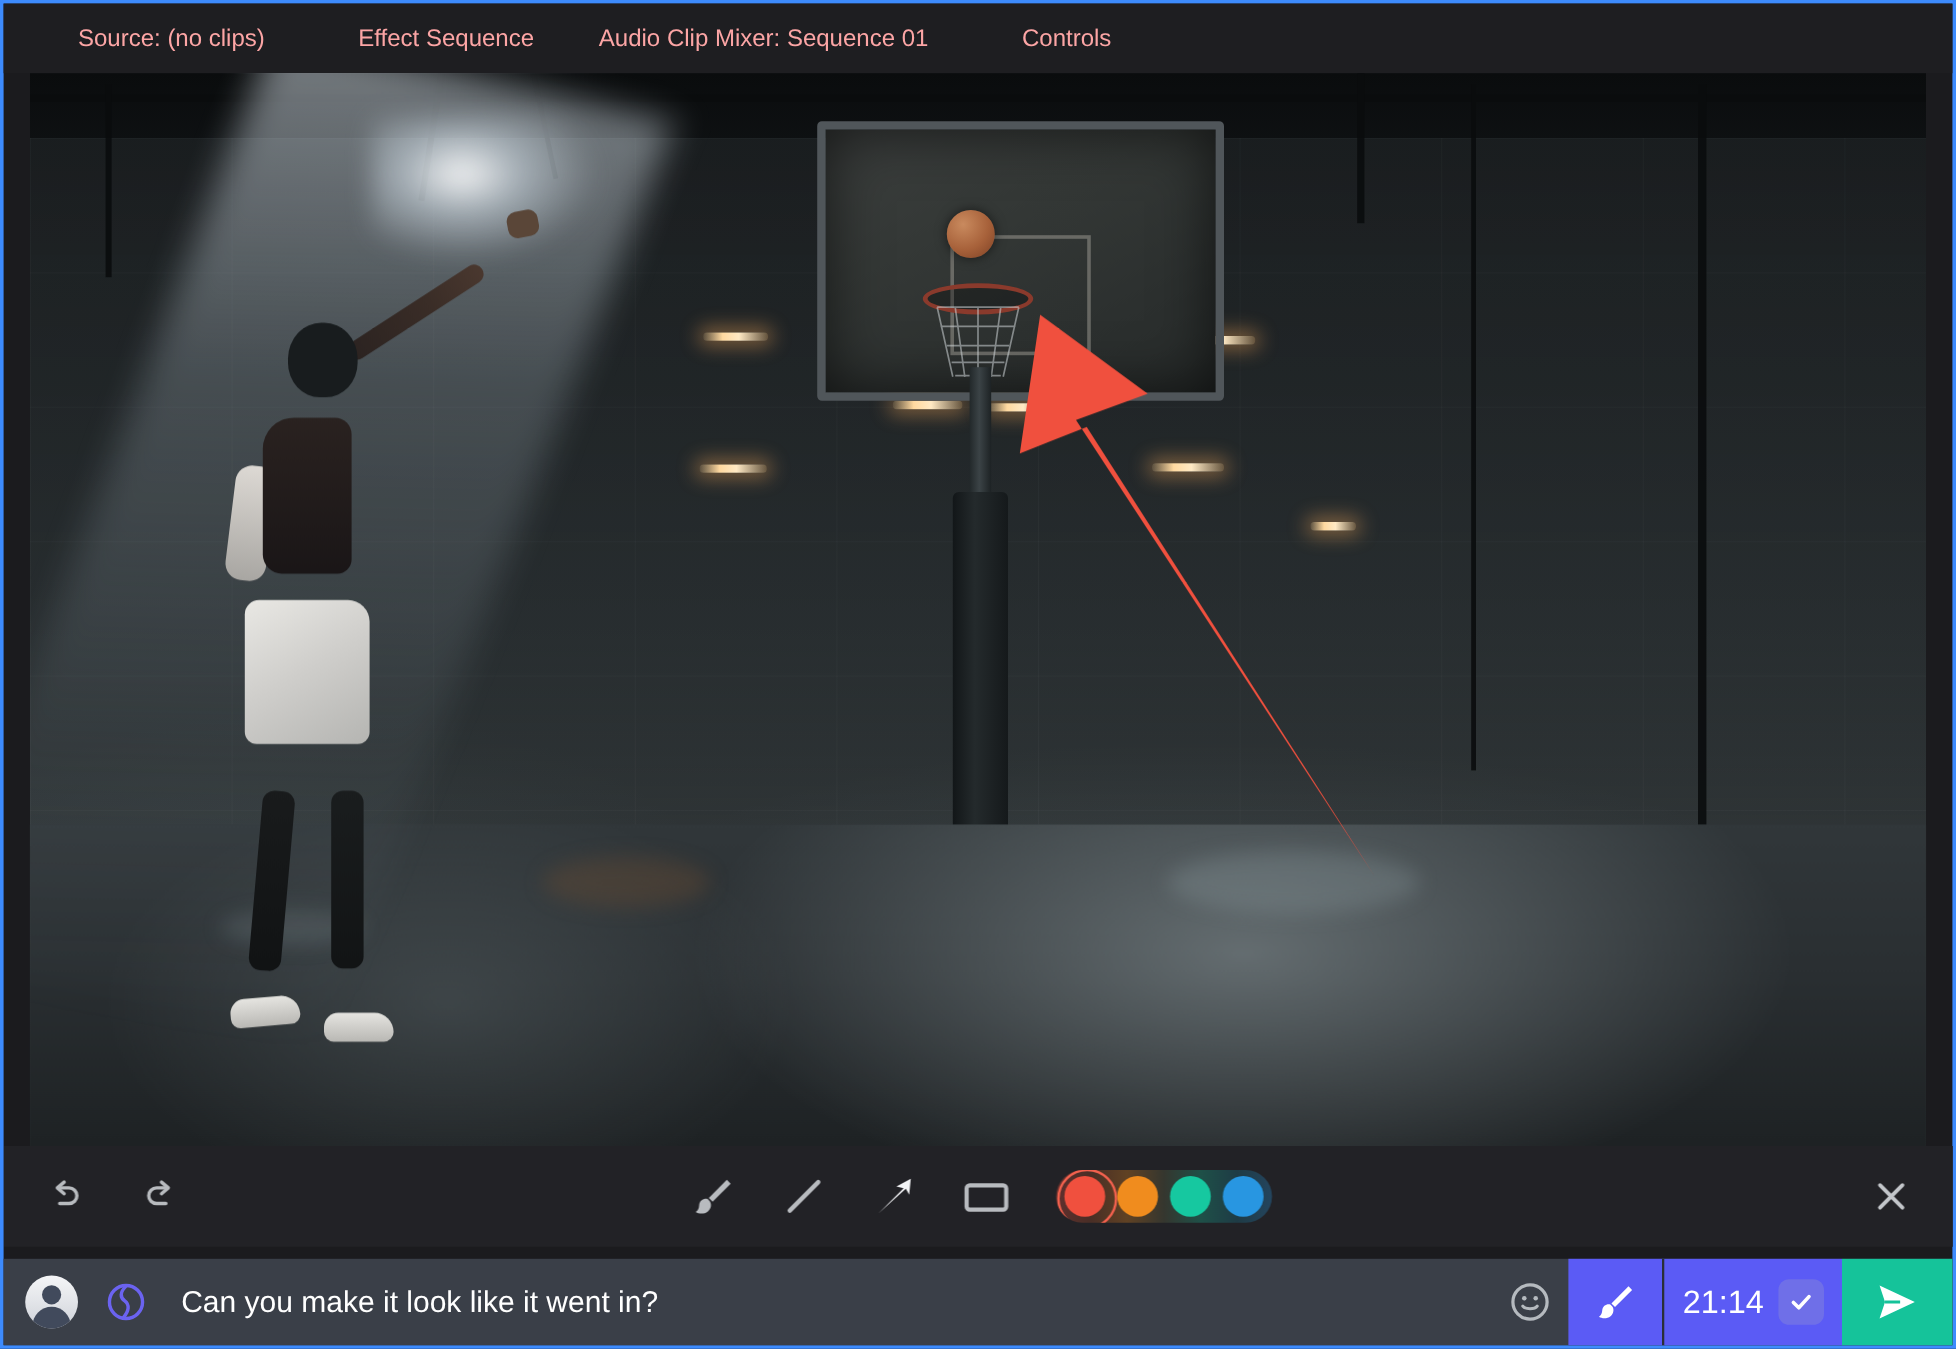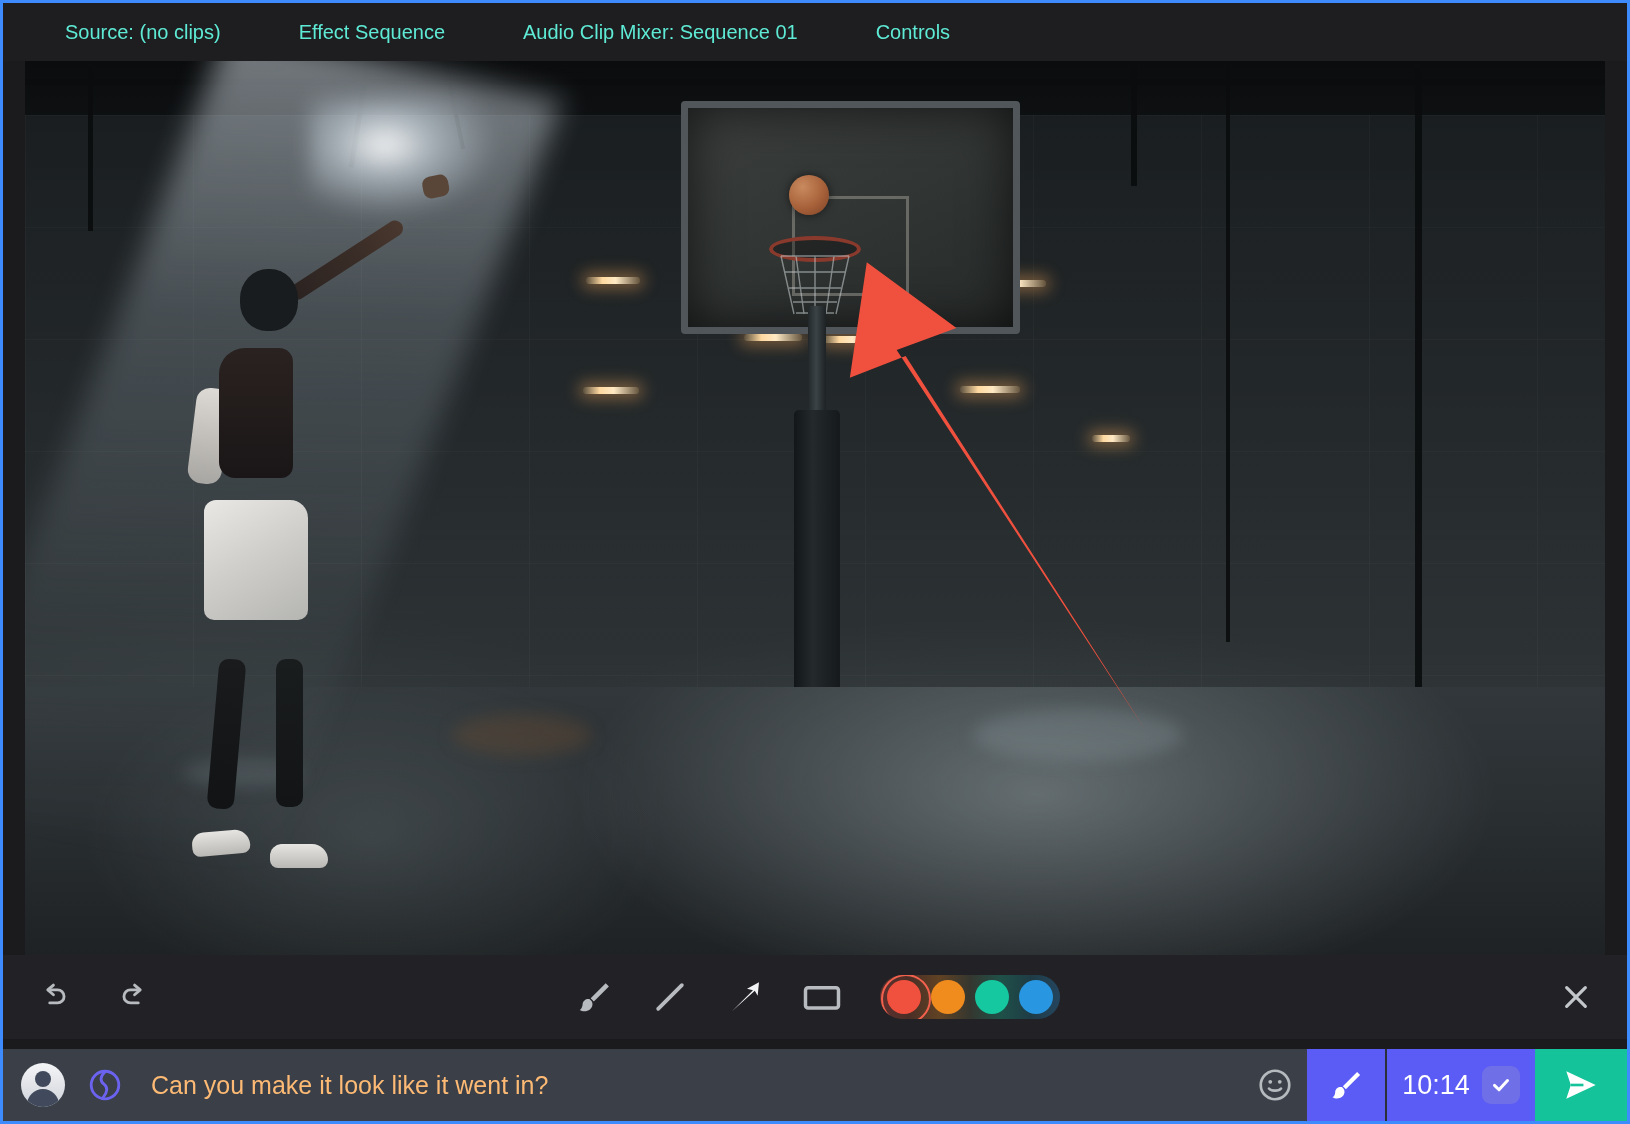--- a/index.html
+++ b/index.html
@@ -33,36 +33,36 @@
     flex: 0 0 auto;
     padding-left: 18px;
     position: relative;
   }
   .tab {
     display: flex;
     align-items: center;
     gap: 12px;
     padding: 0 22px 0 4px;
     font-size: 20px;
-    color: #5eead4;
+    color: #fca5a5;
     white-space: nowrap;
     position: relative;
     cursor: default;
   }
   .tab.active { color: #eceef1; }
   .tab.active .tab-underline {
     position: absolute;
     left: 4px; right: 22px; bottom: 7px;
     height: 3px;
     background: #c9ccd1;
   }
   .tab-label { line-height: 1; }
   .tab-gap-1 { margin-left: 40px; }
   .tab-gap-2 { margin-left: 52px; }
-  .tab-gap-3 { margin-left: 52px; }
+  .tab-gap-3 { margin-left: 28px; }
   .tab-gap-4 { margin-left: 52px; }
 
   .hamburger {
     display: inline-flex;
     flex-direction: column;
     justify-content: center;
     gap: 4px;
     width: 20px;
     cursor: pointer;
   }
@@ -406,21 +406,21 @@
     width: 40px; height: 40px;
     margin: auto 12px;
     flex: 0 0 auto;
     display: flex; align-items: center; justify-content: center;
   }
   .comment-input {
     flex: 1 1 auto;
     background: transparent;
     border: none;
     outline: none;
-    color: #fdba74;
+    color: #ffffff;
     font-size: 25px;
     font-family: "Liberation Sans", sans-serif;
     padding: 0 14px;
   }
   .comment-input::placeholder { color: #8b9099; }
   .emoji-btn {
     width: 64px;
     display: flex; align-items: center; justify-content: center;
     cursor: pointer; flex: 0 0 auto;
   }
@@ -642,21 +642,21 @@
 
     <div class="brush-btn">
       <svg width="36" height="36" viewBox="0 0 24 24">
         <path d="M19.4 3.3 L9.9 12.8 L11.9 14.8 L21.4 5.3 Z" fill="#ffffff"></path>
         <path d="M9.3 13.4 C7.2 12.9 5 14.2 4.8 16.6 C4.7 18.2 4.2 19.4 3 20.2
                  C4.6 21.3 7.6 21.4 9.4 19.9 C11.2 18.4 11.5 16 10.4 14.5 Z" fill="#ffffff"></path>
       </svg>
     </div>
 
     <div class="time-btn">
-      <span>10:14</span>
+      <span>21:14</span>
       <span class="time-check">
         <svg width="24" height="24" viewBox="0 0 24 24">
           <path d="M5.5 12.4 L10 16.8 L18.5 7.5" fill="none" stroke="#ffffff" stroke-width="3" stroke-linecap="round" stroke-linejoin="round"></path>
         </svg>
       </span>
     </div>
 
     <div class="send-btn">
       <svg width="42" height="42" viewBox="0 0 24 24">
         <path d="M3.6 4.2 L20.4 12 L3.6 19.8 L6.2 12 Z" fill="#ffffff"></path>

